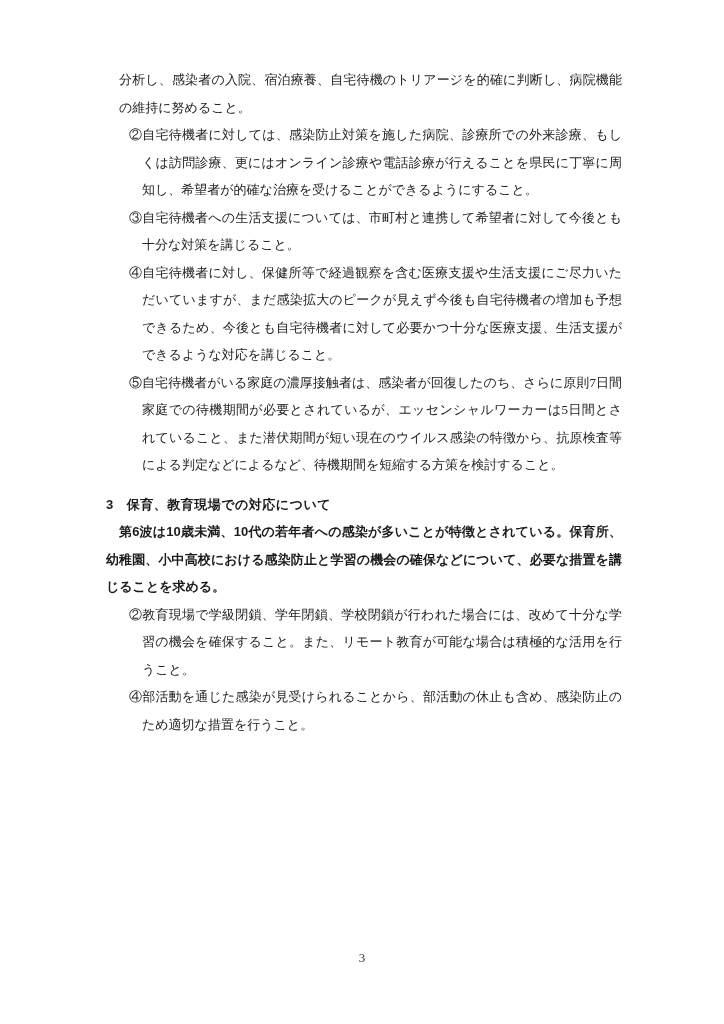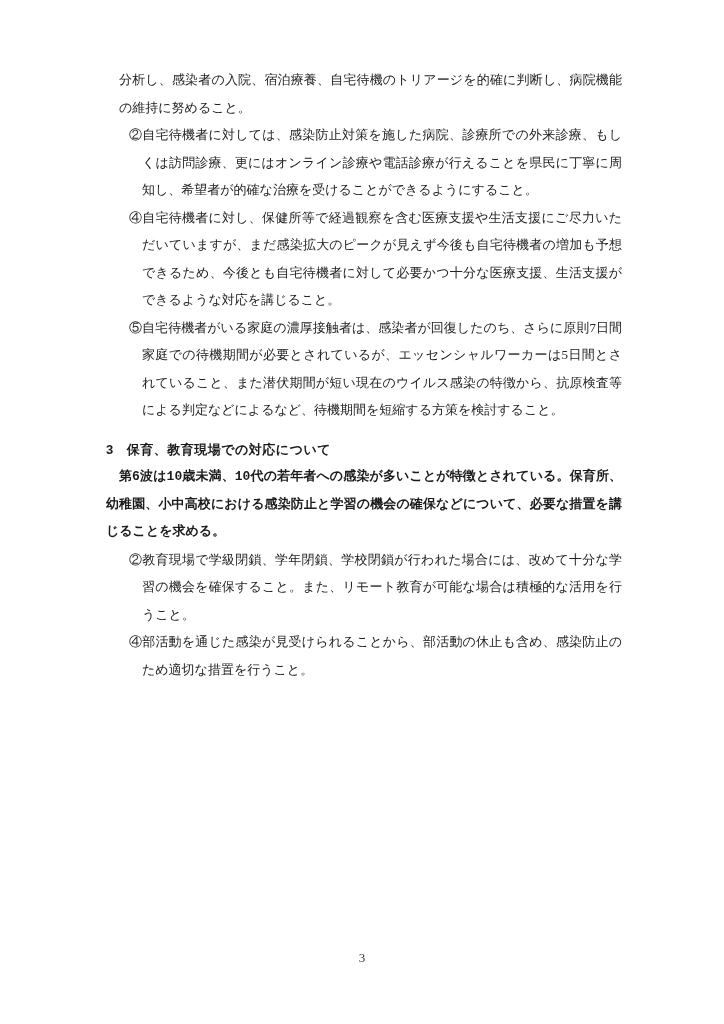--- a/index.html
+++ b/index.html
@@ -43,21 +43,21 @@
     margin-top: 12px;
     font-family: "Liberation Sans", "DejaVu Sans", sans-serif;
     font-weight: bold;
     color: #1b1b1b;
     letter-spacing: 0.5px;
   }
   .section-heading .sec-num {
     margin-right: 13px;
   }
   .section-lead {
-    font-family: Liberation Mono, monospace;
+    font-family: Liberation Sans, sans-serif;
     font-weight: bold;
     color: #1b1b1b;
     text-indent: 13px;
   }
   .page-number {
     position: absolute;
     left: 0;
     top: 944px;
     width: 100%;
     text-align: center;
@@ -71,20 +71,21 @@
 
 <div class="page">
   <div class="content">
 
     <div class="continuation">
       <span>分析し、感染者の入院、宿泊療養、自宅待機のトリアージを的確に判断し、病院機能の維持に努めること。</span>
     </div>
 
     <div class="num-item"><span class="marker">②</span><span>自宅待機者に対しては、感染防止対策を施した病院、診療所での外来診療、もしくは訪問診療、更にはオンライン診療や電話診療が行えることを県民に丁寧に周知し、希望者が的確な治療を受けることができるようにすること。</span></div>
 
+    <div class="num-item"><span class="marker">③</span><span>自宅待機者への生活支援については、市町村と連携して希望者に対して今後とも十分な対策を講じること。</span></div>
 
     <div class="num-item"><span class="marker">④</span><span>自宅待機者に対し、保健所等で経過観察を含む医療支援や生活支援にご尽力いただいていますが、まだ感染拡大のピークが見えず今後も自宅待機者の増加も予想できるため、今後とも自宅待機者に対して必要かつ十分な医療支援、生活支援ができるような対応を講じること。</span></div>
 
     <div class="num-item"><span class="marker">⑤</span><span>自宅待機者がいる家庭の濃厚接触者は、感染者が回復したのち、さらに原則7日間家庭での待機期間が必要とされているが、エッセンシャルワーカーは5日間とされていること、また潜伏期間が短い現在のウイルス感染の特徴から、抗原検査等による判定などによるなど、待機期間を短縮する方策を検討すること。</span></div>
 
     <div class="section-heading"><span class="sec-num">3</span><span>保育、教育現場での対応について</span></div>
 
     <div class="section-lead"><span>第6波は10歳未満、10代の若年者への感染が多いことが特徴とされている。保育所、幼稚園、小中高校における感染防止と学習の機会の確保などについて、必要な措置を講じることを求める。</span></div>
 
 

